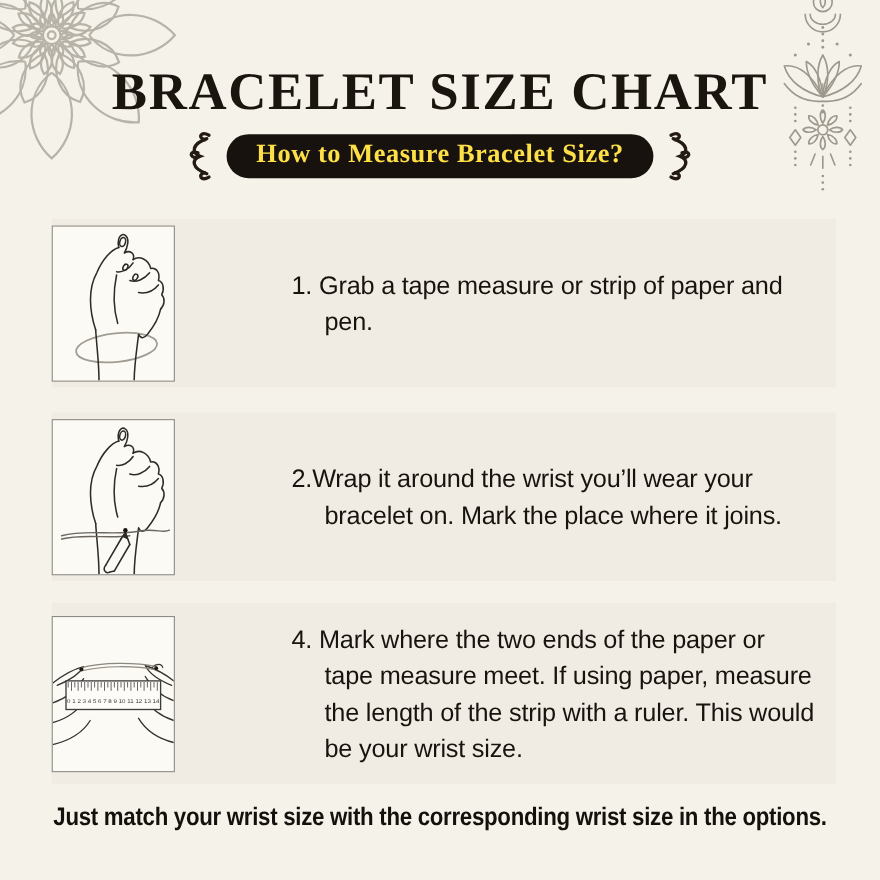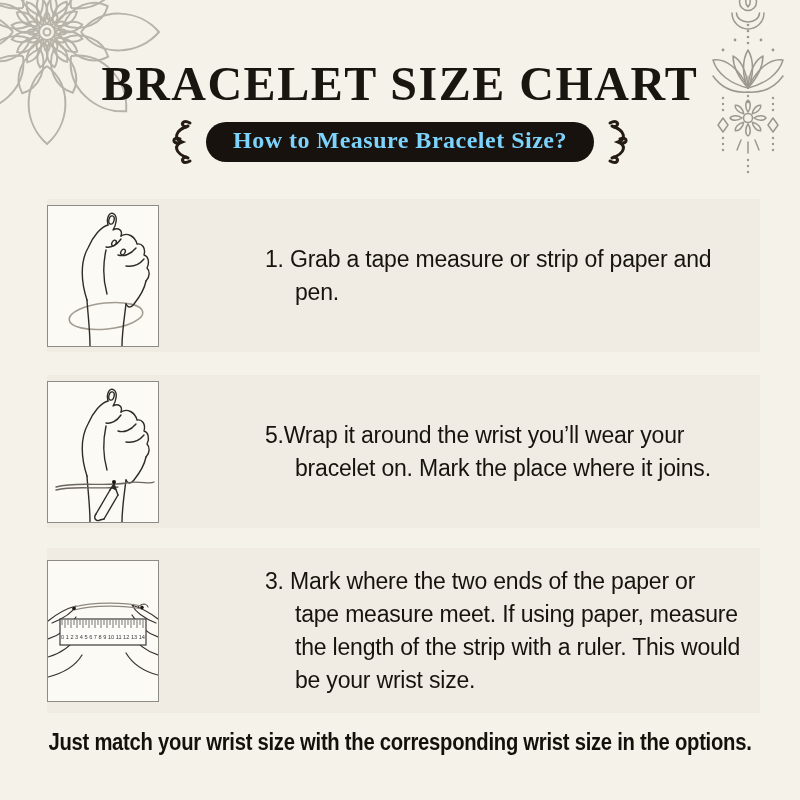--- a/index.html
+++ b/index.html
@@ -18,21 +18,21 @@
     text-align:center;
     font-family:"Liberation Serif", serif;
     font-weight:700; font-size:48px; letter-spacing:1.5px;
     color:#1b1510;
   }
   .badge-row {
     position:absolute; top:117px; left:0; right:0;
     display:flex; justify-content:center; align-items:center; gap:11px;
   }
   .badge {
-    background:#17120d; color:#7dd3fc;
+    background:#17120d; color:#fde047;
     font-family:"Liberation Serif", serif; font-weight:700;
     font-size:24px; letter-spacing:0.5px;
     padding:5px 27px 8px 27px; border-radius:24px;
     white-space:nowrap;
   }
   .flourish { flex:none; }
   
   .steps { position:absolute; top:199px; left:47px; width:713px; }
   .step {
     background:#f0ece3;
@@ -258,21 +258,21 @@
           <g stroke="#2e2c29" stroke-width="1.4" fill="none" stroke-linecap="round">
             <path d="M62,108 L48,132"></path>
             <path d="M70,113 L56,137"></path>
             <path d="M48,132 C45,136 48,140 52,138 L56,137"></path>
             <path d="M62,108 L66,102 L70,113"></path>
           </g>
           <path d="M63,106 L66,101 L69,109 Z" fill="#2e2c29"></path>
           <circle cx="66" cy="100" r="2" fill="#171310"></circle>
         </svg>
       </div>
-      <div class="step-text">5.Wrap it around the wrist you’ll wear your
+      <div class="step-text">2.Wrap it around the wrist you’ll wear your
 bracelet on. Mark the place where it joins.</div>
     </div>
 
     <div class="step step-3">
       <div class="step-figure">
         <svg width="110" height="140" viewBox="0 0 110 140" aria-hidden="true">
           <g stroke="#35332f" stroke-width="1.2" fill="none" stroke-linecap="round" stroke-linejoin="round">
             <path d="M0,60 C10,52 20,47 28,45 C24,52 14,58 4,62"></path>
             <path d="M0,78 C12,74 22,66 28,56"></path>
             <path d="M0,96 C14,92 24,84 30,74"></path>
@@ -289,21 +289,21 @@
           <circle cx="94" cy="46.5" r="1.8" fill="#1c1913"></circle>
           <rect x="12" y="58" width="86" height="26" fill="#fdfcf8" stroke="#3a3a3a" stroke-width="1.2"></rect>
           <path stroke="#3a3a3a" stroke-width="0.7" d="M14,59v5M17,59v8M20,59v5M23,59v8M26,59v5M29,59v8M32,59v5M35,59v8M38,59v5M41,59v8M44,59v5M47,59v8M50,59v5M53,59v8M56,59v5M59,59v8M62,59v5M65,59v8M68,59v5M71,59v8M74,59v5M77,59v8M80,59v5M83,59v8M86,59v5M89,59v8M92,59v5M95,59v8"></path>
           <text x="13" y="78" font-size="5" fill="#3a3a3a" font-family="Liberation Sans, sans-serif" textLength="84" lengthAdjust="spacingAndGlyphs">0 1 2 3 4 5 6 7 8 9 10 11 12 13 14</text>
           <g stroke="#35332f" stroke-width="1.2" fill="none" stroke-linecap="round">
             <path d="M0,116 C16,112 28,104 34,94"></path>
             <path d="M110,114 C94,110 84,102 78,92"></path>
           </g>
         </svg>
       </div>
-      <div class="step-text">3. Mark where the two ends of the paper or
+      <div class="step-text">4. Mark where the two ends of the paper or
 tape measure meet. If using paper, measure
 the length of the strip with a ruler. This would
 be your wrist size.</div>
     </div>
 
   </div>
 
   <div class="footer">Just match your wrist size with the corresponding wrist size in the options.</div>
 
 </div>

